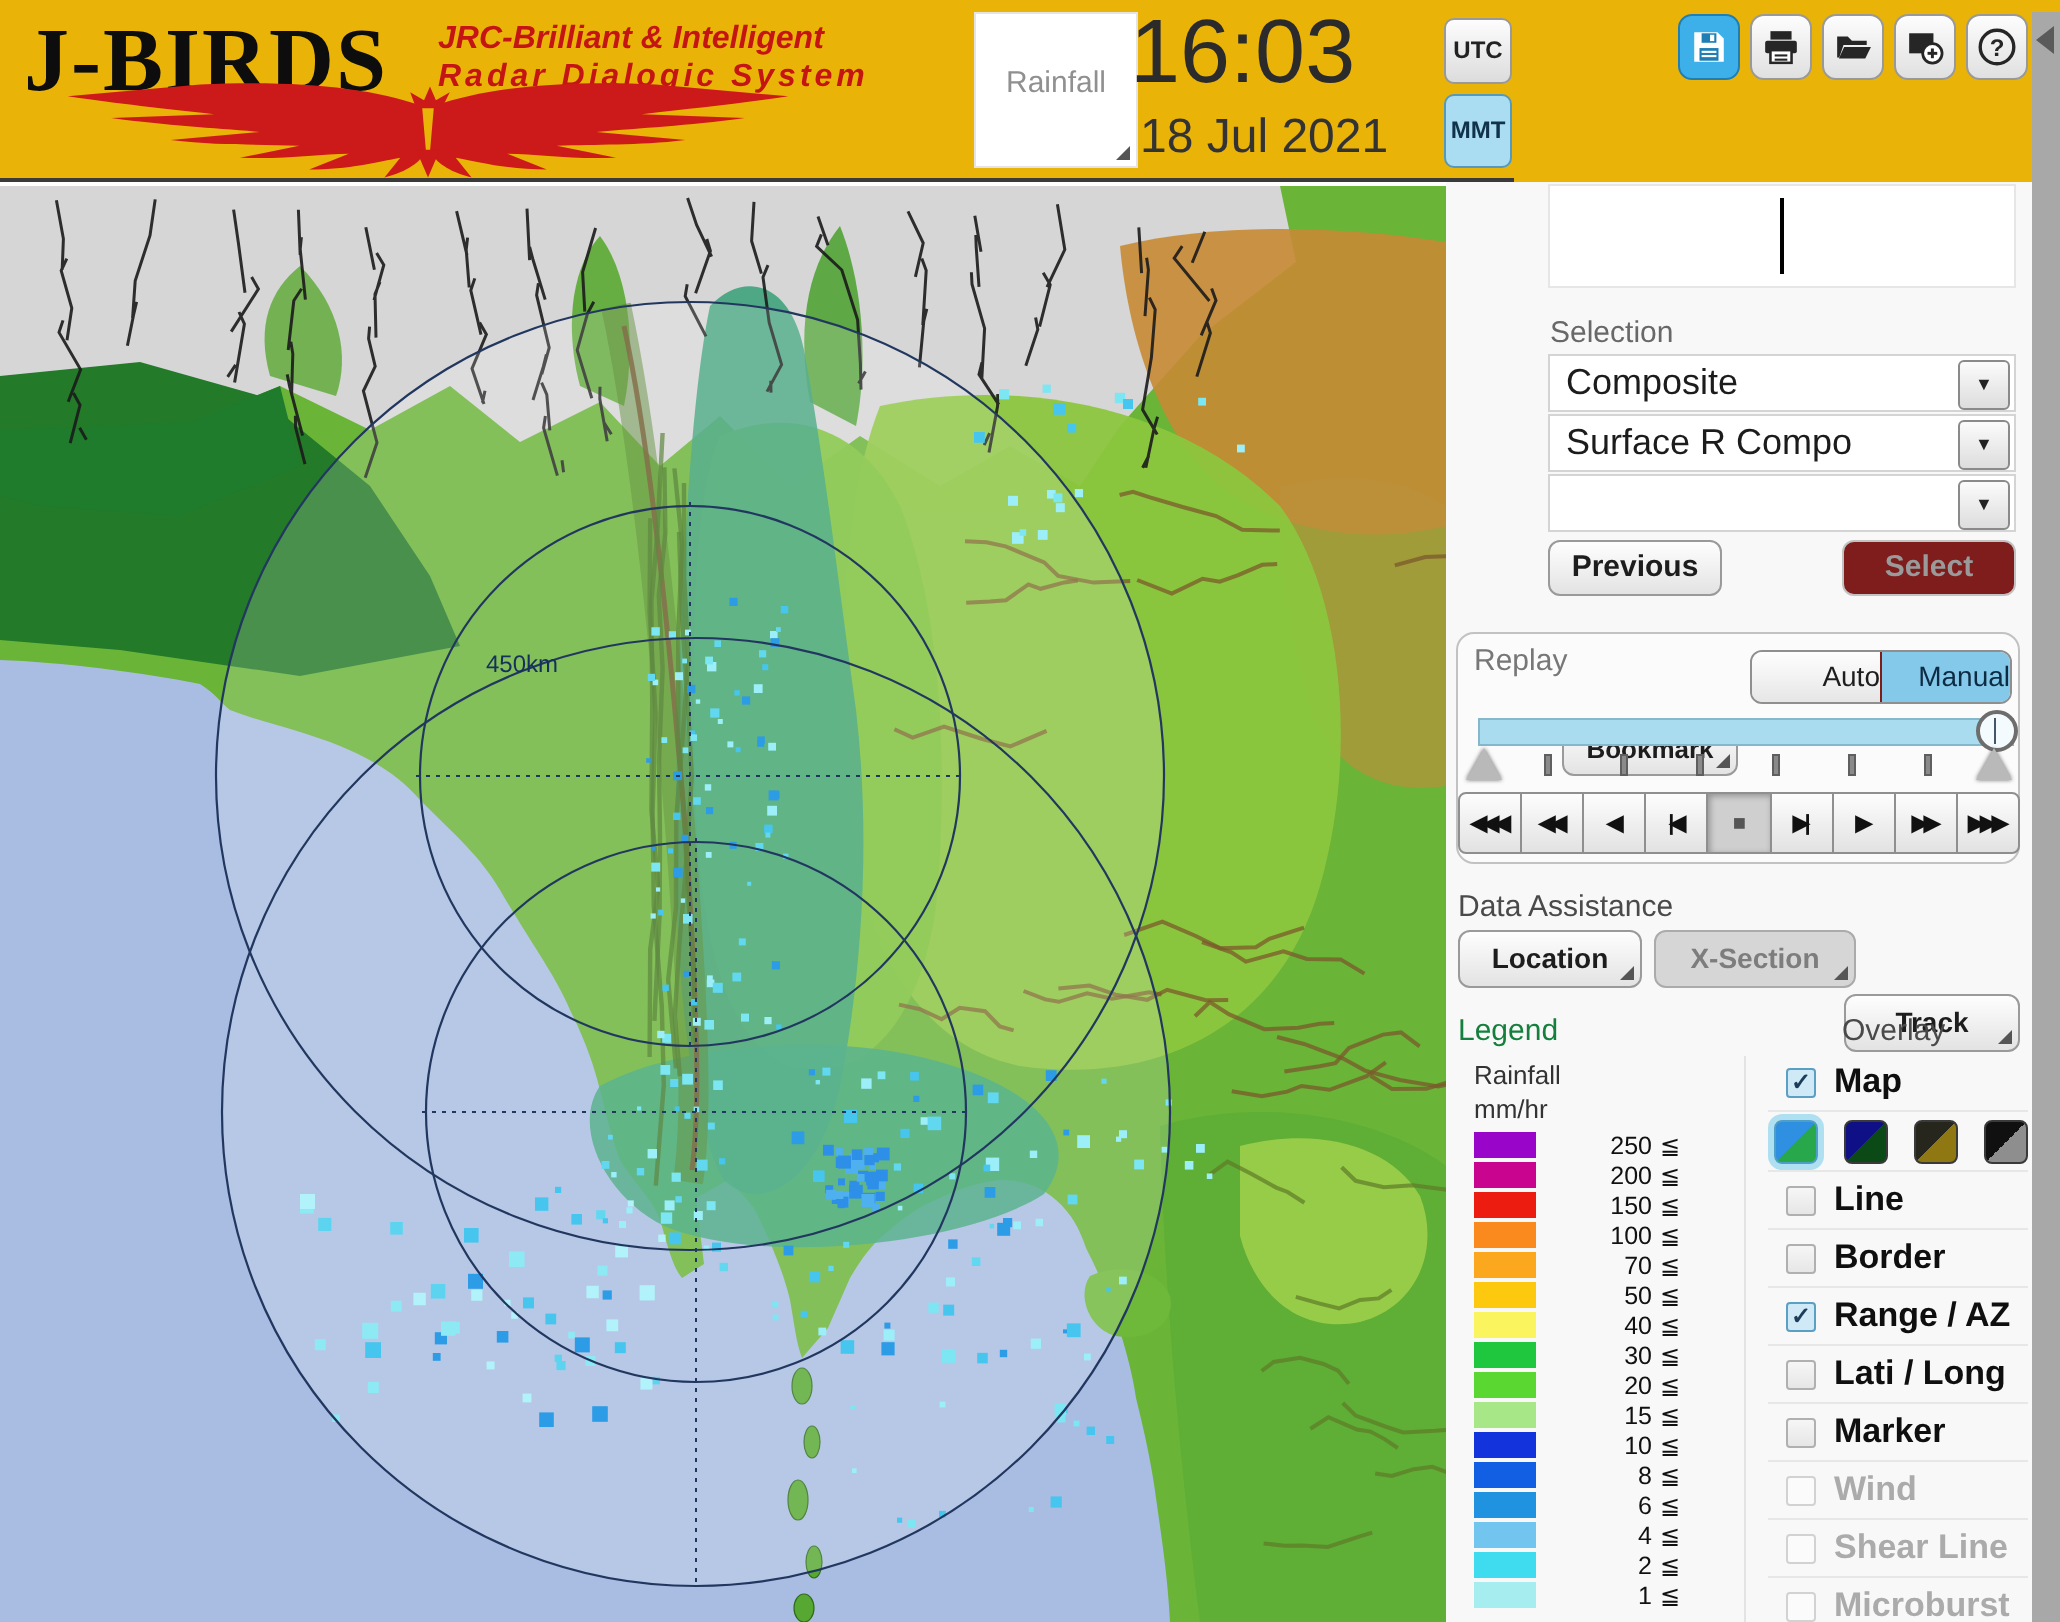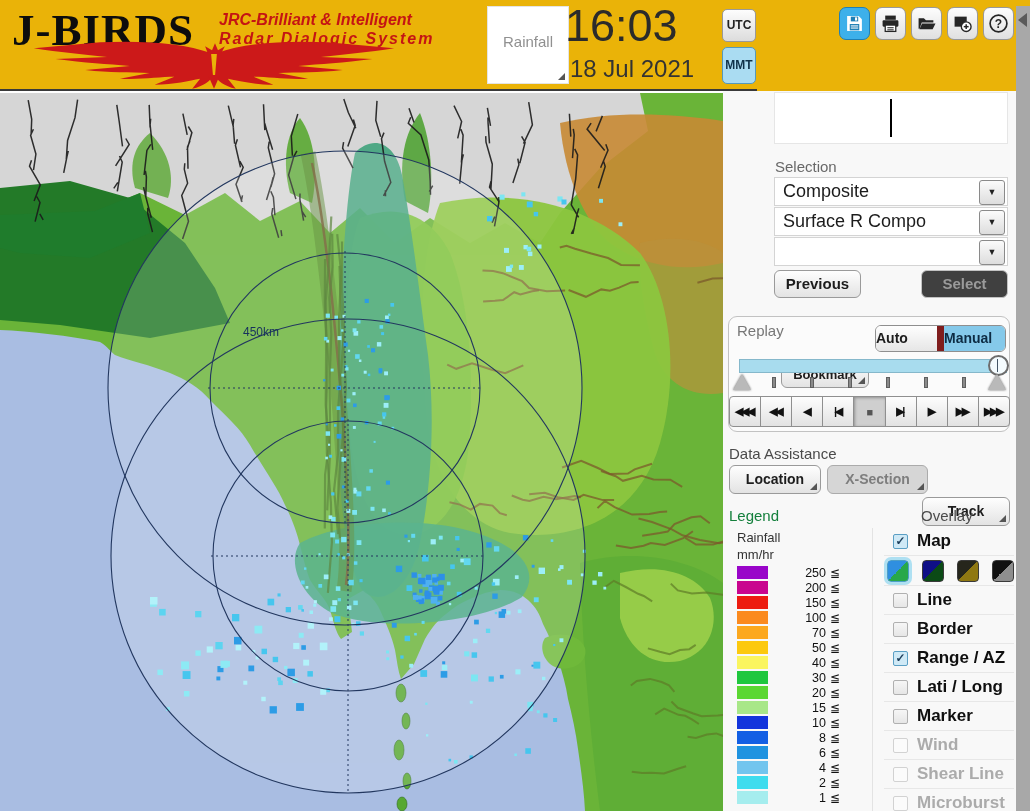--- a/index.html
+++ b/index.html
@@ -53,33 +53,33 @@
   .station-name{position:absolute;left:775px;top:54px;font-size:21px;color:#1a1a1a;}
   .station-box{position:absolute;left:774px;top:92px;width:232px;height:50px;background:#fff;border:1px solid #e6e6e6;}
   .station-cursor{position:absolute;left:115px;top:6px;width:2px;height:38px;background:#000;}
   .sel-label{position:absolute;left:775px;top:158px;font-size:15px;color:#686868;}
   .dd{position:absolute;left:774px;width:234px;height:29px;background:#fff;border:1px solid #d4d4d4;box-sizing:border-box;}
   .dd .dd-val{position:absolute;left:8px;top:3px;font-size:18px;font-weight:normal;color:#1c1c1c;}
   .dd .dd-arrow{position:absolute;right:2px;top:2px;width:24px;height:23px;border:1px solid #8a8a8a;border-radius:3px;
                 background:linear-gradient(#fbfbfb,#ddd);text-align:center;line-height:22px;font-size:9px;color:#222;cursor:pointer;}
   .btn{border:1px solid #9a9a9a;border-radius:6px;background:linear-gradient(#fefefe,#e3e3e3);
        font-size:15px;font-weight:bold;color:#1d1d1d;text-align:center;box-sizing:border-box;cursor:pointer;position:absolute;}
-  .btn.disabled{background:#404040;border-color:#c2c2c2;color:#9a9a9a;cursor:default;}
+  .btn.disabled{background:#7f1d1d;border-color:#c2c2c2;color:#9a9a9a;cursor:default;}
   .prev-btn{left:774px;top:270px;width:87px;height:28px;line-height:26px;}
   .select-btn{left:921px;top:270px;width:87px;height:28px;line-height:26px;}
   
   .replay-box{position:absolute;left:728px;top:316px;width:282px;height:116px;border:1px solid #c2c2c2;
               border-radius:9px;background:#fbfbfb;box-sizing:border-box;}
   .replay-label{position:absolute;left:737px;top:322px;font-size:15px;color:#777;}
   .bookmark-btn{left:781px;top:325px;width:88px;height:27px;line-height:25px;font-size:13px;margin-top:36px;}
   .seg{position:absolute;left:875px;top:325px;width:131px;height:27px;border:1px solid #8f8f8f;border-radius:6px;
        display:flex;overflow:hidden;box-sizing:border-box;}
-  .seg-cell{flex:1;text-align:left;line-height:25px;font-size:14px;font-weight:bold;color:#1d1d1d;
+  .seg-cell{flex:1;text-align:right;line-height:25px;font-size:14px;font-weight:normal;color:#1d1d1d;
             background:linear-gradient(#fefefe,#e6e6e6);cursor:pointer;}
-  .seg-cell.on{background:#85c9ea;border-left:7px solid #7f1d1d;color:#0d2c44;}
+  .seg-cell.on{background:#85c9ea;border-left:1px solid #7f1d1d;color:#0d2c44;}
   .slider-track{position:absolute;left:739px;top:359px;width:268px;height:14px;background:#a8dcee;
                 border:1px solid #85b8cb;box-sizing:border-box;cursor:pointer;}
   .slider-thumb{position:absolute;left:988px;top:355px;width:21px;height:21px;border-radius:50%;
                 border:2px solid #6d6d6d;background:#f4fbfe;box-sizing:border-box;cursor:grab;}
   .slider-thumb::after{content:"";position:absolute;left:7px;top:2px;width:1px;height:13px;background:#456;}
   .tri-marker{position:absolute;top:374px;width:0;height:0;border-left:9px solid transparent;
               border-right:9px solid transparent;border-bottom:16px solid #b9b9b9;
               filter:drop-shadow(0 0 1px #666);cursor:grab;}
   .tick{position:absolute;top:377px;width:4px;height:11px;background:#8a8a8a;border:1px solid #5f5f5f;box-sizing:border-box;}
   .playback{position:absolute;left:729px;top:396px;width:281px;height:31px;display:flex;}

